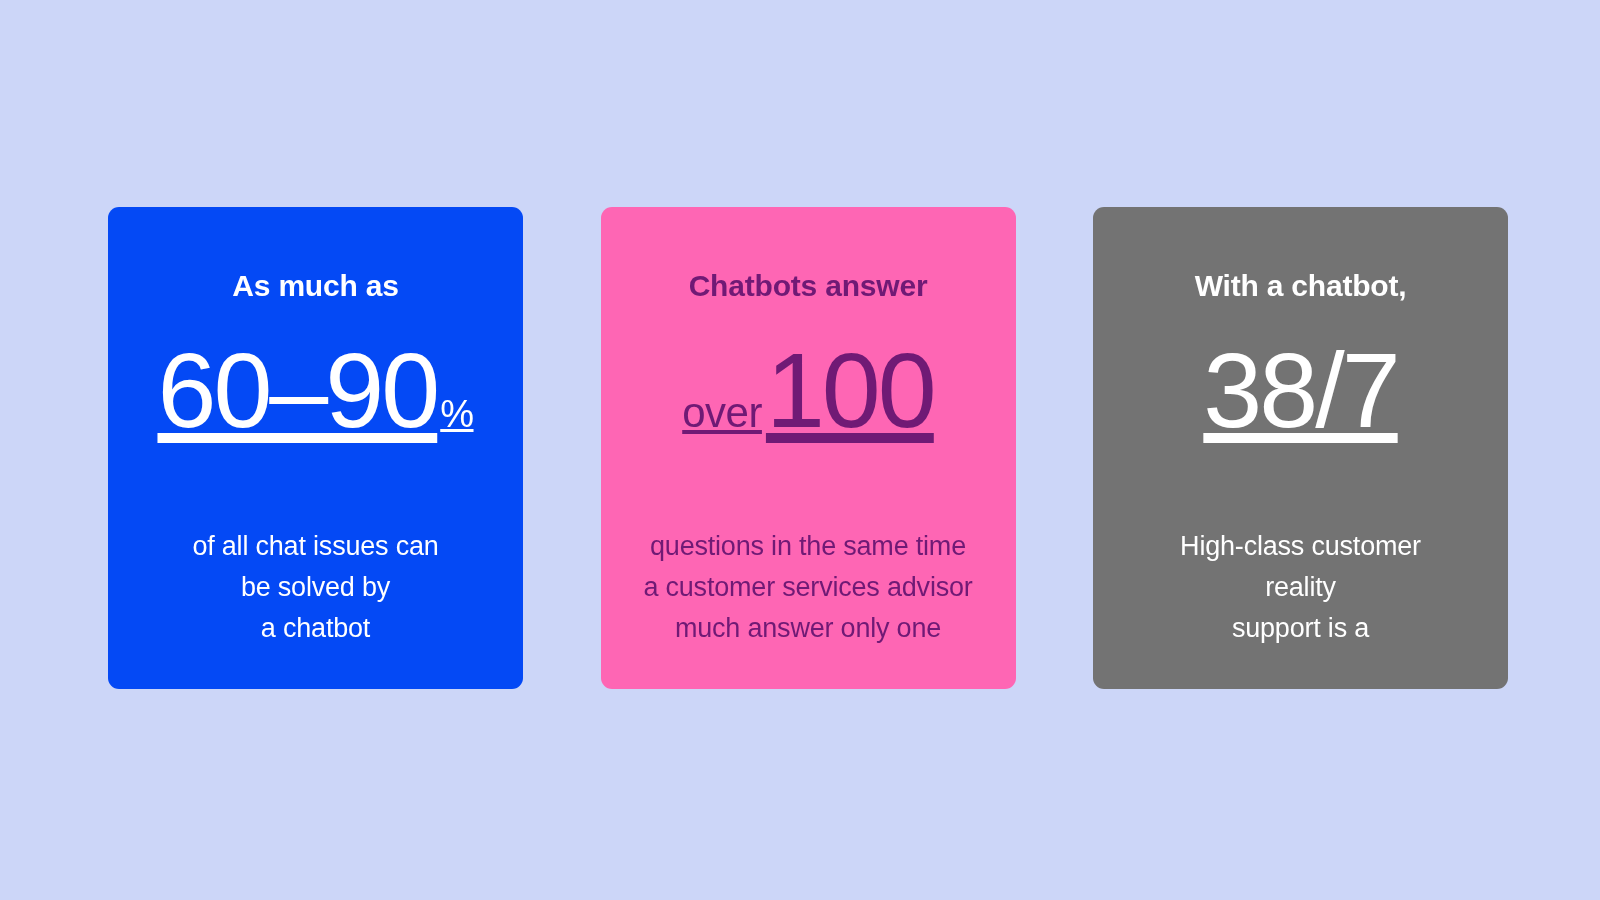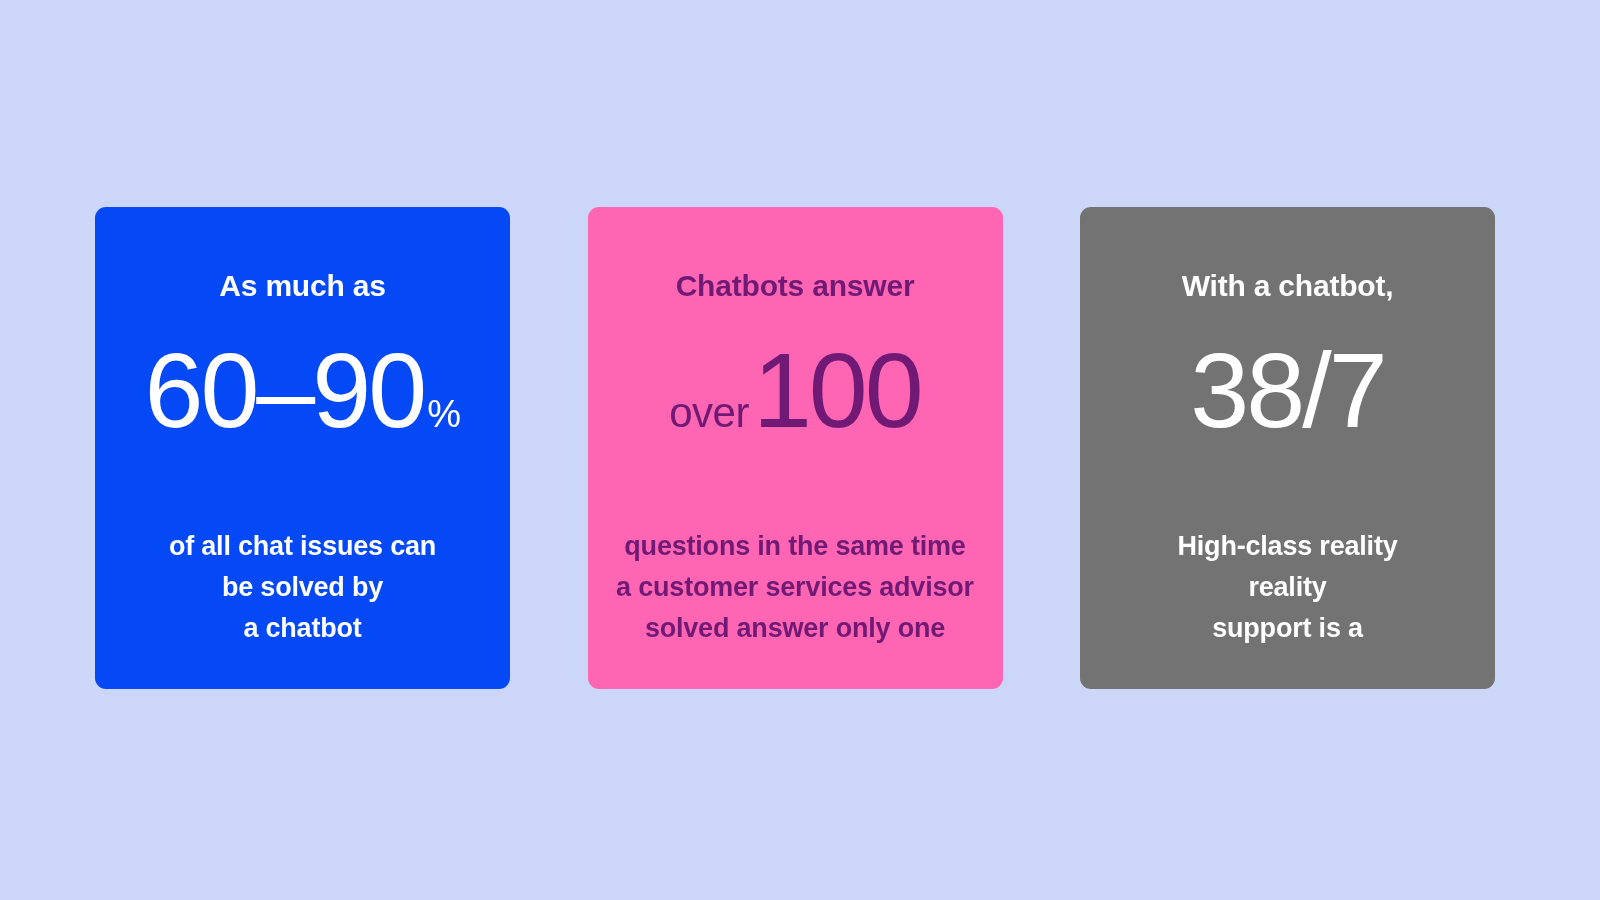--- a/index.html
+++ b/index.html
@@ -9,21 +9,21 @@
   body {
     width: 1600px;
     height: 900px;
     background: #ccd6f8;
     font-family: "Liberation Sans", sans-serif;
     overflow: hidden;
   }
 
   .stats-board {
     position: absolute;
-    left: 95px;
+    left: 108px;
     top: 207px;
     width: 1400px;
     height: 482px;
     display: flex;
     justify-content: space-between;
     align-items: stretch;
   }
 
   .stat-card {
     width: 415px;
@@ -46,20 +46,21 @@
     text-align: center;
     white-space: nowrap;
   }
 
   .figure-row {
     margin-top: 34px;
     height: 118px;
     display: flex;
     align-items: baseline;
     white-space: nowrap;
+    text-decoration: underline;
   }
 
   .figure-prefix {
     font-size: 42px;
     font-weight: 300;
     letter-spacing: -0.5px;
     margin-right: 4px;
     margin-top: 16px;
   }
 
@@ -73,21 +74,21 @@
   .figure-suffix {
     font-size: 38px;
     font-weight: 300;
     letter-spacing: -0.5px;
     margin-left: 3px;
   }
 
   .stat-body {
     margin-top: auto;
     font-size: 27px;
-    font-weight: 700;
+    font-weight: 400;
     line-height: 41px;
     letter-spacing: -0.2px;
     text-align: center;
   }
 
   .stat-body .line {
     display: block;
     white-space: nowrap;
   }
 </style>
@@ -113,31 +114,31 @@
   <div class="stat-card" style="background-color: rgb(254, 102, 180); color: #701a75;">
     <div class="stat-headline">Chatbots answer</div>
     <div class="figure-row">
       <span class="figure-prefix">over</span>
       <span class="figure-main">100</span>
 
     </div>
     <div class="stat-body">
       <span class="line">questions in the same time</span>
       <span class="line">a customer services advisor</span>
-      <span class="line">solved answer only one</span>
+      <span class="line">much answer only one</span>
     </div>
   </div>
 
   <div class="stat-card" style="background-color: #737373; color: rgb(255, 255, 255);">
     <div class="stat-headline">With a chatbot,</div>
     <div class="figure-row">
 
       <span class="figure-main">38/7</span>
 
     </div>
     <div class="stat-body">
-      <span class="line">High-class reality</span>
+      <span class="line">High-class customer</span>
       <span class="line">reality</span>
       <span class="line">support is a</span>
     </div>
   </div>
 
 </div>
 
 </body></html>

